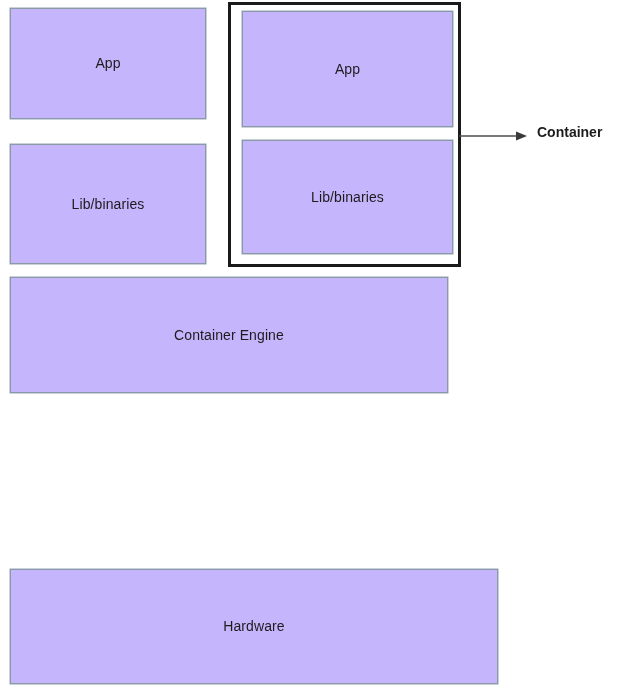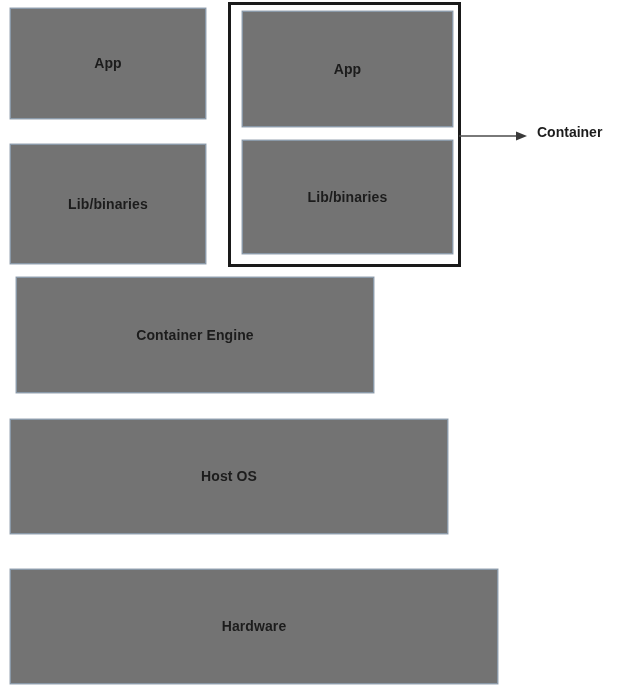--- a/index.html
+++ b/index.html
@@ -21,27 +21,26 @@
     left: 0;
     top: 0;
     width: 644px;
     height: 692px;
   }
 
   
   .box {
     position: absolute;
     box-sizing: border-box;
-    background: #737373;
+    background: #c4b5fd;
     border: 1px solid #8a99a8;
     box-shadow: 0 0 0 0.5px #97a4b1;
     display: flex;
     align-items: center;
     justify-content: center;
-    font-weight: bold;
   }
   .box > .box-label {
     font-size: 14px;
     line-height: 1.2;
     color: #1c1c1c;
     letter-spacing: 0.1px;
     text-align: center;
     white-space: nowrap;
   }
 
@@ -58,21 +57,21 @@
     height: 265px;
     box-sizing: border-box;
     border: 3px solid #1a1a1a;
     background: #ffffff;
   }
   .box--app-c { left: 11px;  top: 6px;   width: 211px; height: 116px; }
   .box--lib-c { left: 11px;  top: 135px; width: 211px; height: 114px; }
   .container-group .box { position: absolute; }
 
   
-  .box--engine   { left: 10px; top: 277px; width: 358px; height: 116px; margin-left: 6px; }
+  .box--engine   { left: 10px; top: 277px; width: 438px; height: 116px; }
   .box--hostos   { left: 10px; top: 419px; width: 438px; height: 115px; }
   .box--hardware { left: 10px; top: 569px; width: 488px; height: 115px; }
 
   
   .callout {
     position: absolute;
     left: 459px;
     top: 118px;
     width: 185px;
     height: 36px;
@@ -121,21 +120,18 @@
       <line x1="0" y1="18" x2="57" y2="18" stroke="#4d4d4d" stroke-width="1.4"></line>
       <polygon points="57,13.5 68,18 57,22.5" fill="#3a3a3a"></polygon>
     </svg>
     <span class="callout-label">Container</span>
   </div>
 
   <div class="box box--engine">
     <span class="box-label">Container Engine</span>
   </div>
 
-  <div class="box box--hostos">
-    <span class="box-label">Host OS</span>
-  </div>
 
   <div class="box box--hardware">
     <span class="box-label">Hardware</span>
   </div>
 
 </div>
 
 </body></html>

